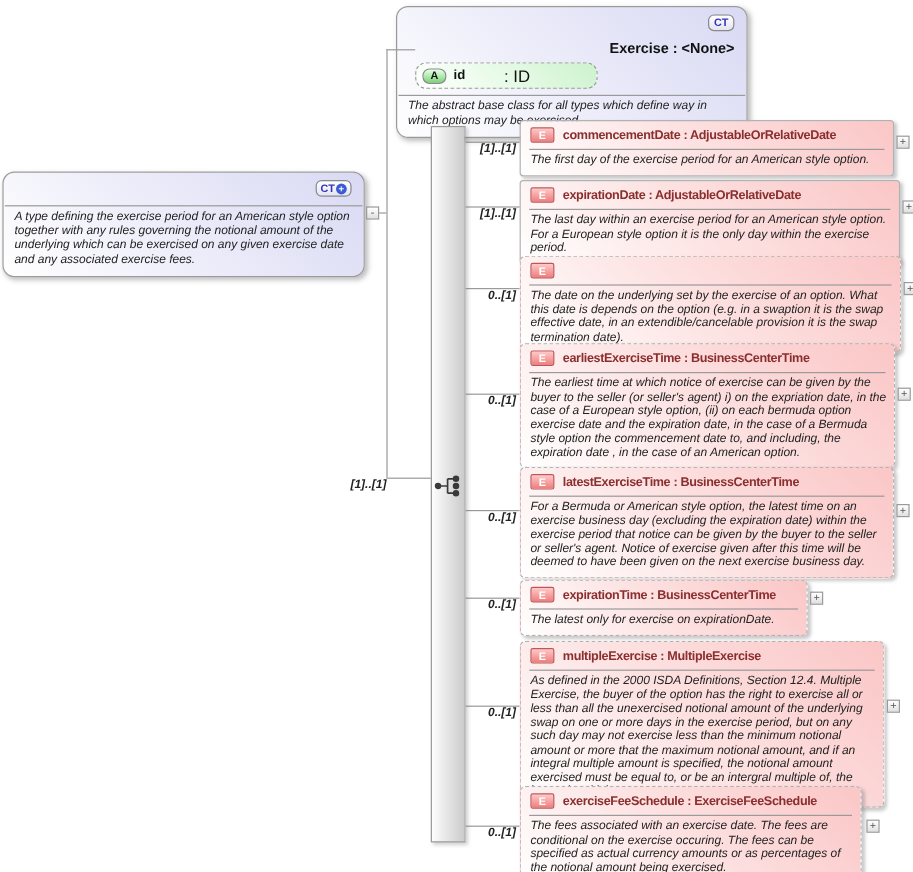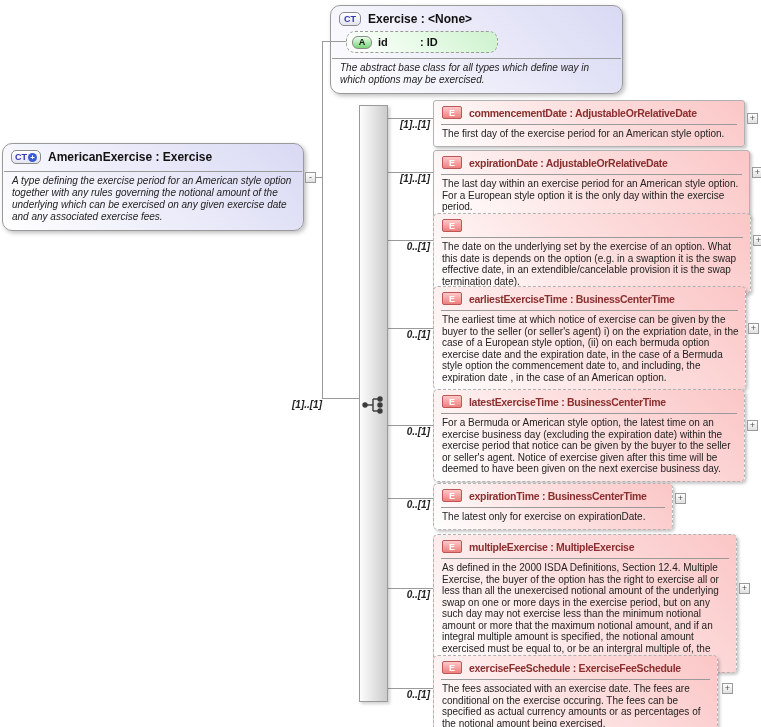--- a/index.html
+++ b/index.html
@@ -8,54 +8,54 @@
   #canvas { position:relative; width:761px; height:727px; background:#ffffff; overflow:hidden; }
 
   
   .hline { position:absolute; height:1px; background:#9a9a9a; z-index:2; }
   .vline { position:absolute; width:1px; background:#9a9a9a; z-index:2; }
 
   
   .ctbox { position:absolute; border:1px solid #9a9a9a; border-radius:10px;
            background:linear-gradient(225deg,#d9d9f4 0%, #ededfa 55%, #ffffff 100%);
            box-shadow:2px 2px 4px rgba(110,110,110,.45); z-index:3; }
-  .ct-title-row { display:flex; align-items:flex-end; gap:7px; padding:6px 10px 2px 8px; }
+  .ct-title-row { display:flex; align-items:flex-end; gap:7px; padding:6px 10px 2px 8px;flex-direction:column; }
   .ct-icon { display:inline-flex; align-items:center; justify-content:center;
              min-width:22px; height:14px; padding:0 3px; border:1px solid #8a8a8a; border-radius:5px;
              background:linear-gradient(#ffffff,#e4e4f2); color:#3333bb; font-size:9px; font-weight:bold; }
   .ct-plus-badge { display:inline-flex; align-items:center; justify-content:center;
              width:9px; height:9px; margin-left:1px; border-radius:50%plus; border-radius:50%;
              background:#3b5bd6; color:#fff; font-size:8px; font-weight:bold; line-height:9px; }
   .ct-title { font-size:12px; font-weight:bold; color:#111; white-space:nowrap; }
   .ct-sep { border-top:1px solid #9a9a9a; margin:5px 1px 3px 1px; }
   .ct-desc { font-size:10px; font-style:italic; color:#222; line-height:12px; padding:0 9px 7px 9px; }
 
   
   .attr-capsule { position:relative; display:flex; align-items:center; gap:6px; margin:3px 0 0 15px;
                   width:152px; height:22px; padding:0 8px 0 5px;
                   border:1px dashed #9a9a9a; border-radius:9px;
                   background:linear-gradient(225deg,#cdf2cd 0%, #e9fbe9 55%, #ffffff 100%); z-index:5; }
   .attr-icon { display:inline-flex; align-items:center; justify-content:center;
                width:20px; height:13px; border:1px solid #8a8a8a; border-radius:6px;
                background:linear-gradient(#e7ffe7,#79d479); color:#111; font-size:9px; font-weight:bold; }
   .attr-name { display:inline-block; width:36px; font-size:11px; font-weight:bold; color:#111; }
-  .attr-type { font-size:11px; font-weight:bold; color:#111; white-space:pre; }
+  .attr-type { font-size:14px; font-weight:normal; color:#111; white-space:pre; }
 
   
   .ebox { position:absolute; left:433px; border:1px solid #b2b2b2; border-radius:3px;
           background:linear-gradient(225deg,#fbc6c6 0%, #fde3e3 55%, #ffffff 100%);
           box-shadow:2px 2px 3px rgba(120,120,120,.4); z-index:3; }
   .ebox.optional { border-style:dashed; border-radius:5px; }
   .e-header { display:flex; align-items:center; gap:7px; padding:5px 8px 2px 8px; white-space:nowrap; }
   .e-icon { display:inline-flex; align-items:center; justify-content:center; flex:0 0 auto;
             width:20px; height:13px; border:1px solid #c05555; border-radius:2px;
             background:linear-gradient(#ffc9c9,#ee7e7e); color:#fff; font-size:9px; font-weight:bold; }
   .e-title { font-size:10.5px; font-weight:bold; letter-spacing:-0.3px; color:#8b2e2e; }
   .e-sep { border-top:1px solid #9a9a9a; margin:3px 7px 2px 7px; }
-  .e-desc { font-size:10px; color:#222; line-height:11.5px; padding:1px 6px 6px 8px; }
+  .e-desc { font-size:10px; font-style:italic; color:#222; line-height:11.5px; padding:1px 6px 6px 8px; }
 
   
   .card-label { position:absolute; font-size:10px; font-style:italic; font-weight:bold; color:#222;
                 text-align:right; z-index:4; white-space:nowrap;margin-top:14px; }
 
   
   .seq-bar { position:absolute; left:359px; top:105px; width:29px; height:597px;
              border:1px solid #9a9a9a; background:linear-gradient(to right,#fdfdfd,#cbcbcb);
              box-shadow:2px 2px 3px rgba(120,120,120,.35); z-index:3; }
   .seq-icon { position:absolute; left:362px; top:395px; z-index:4; }
@@ -99,21 +99,20 @@
   </div>
 
   <div class="ctbox" style="left:2px; top:143px; width:302px;">
     <div class="ct-title-row">
       <span style="display:inline-flex; align-items:center;">
         <span class="ct-icon">
             <span>CT</span>
             <span class="ct-plus-badge">+</span>
           </span>
       </span>
-      <span class="ct-title">AmericanExercise : Exercise</span>
     </div>
     <div class="ct-sep"></div>
     <div class="ct-desc">A type defining the exercise period for an American style option together with any rules governing the notional amount of the underlying which can be exercised on any given exercise date and any associated exercise fees.</div>
   </div>
 
   <div class="toggle" style="left:305px; top:172px;">-</div>
 
   <div class="seq-bar"></div>
   <div class="seq-icon">
     <svg width="26" height="20" viewBox="0 0 26 20">

